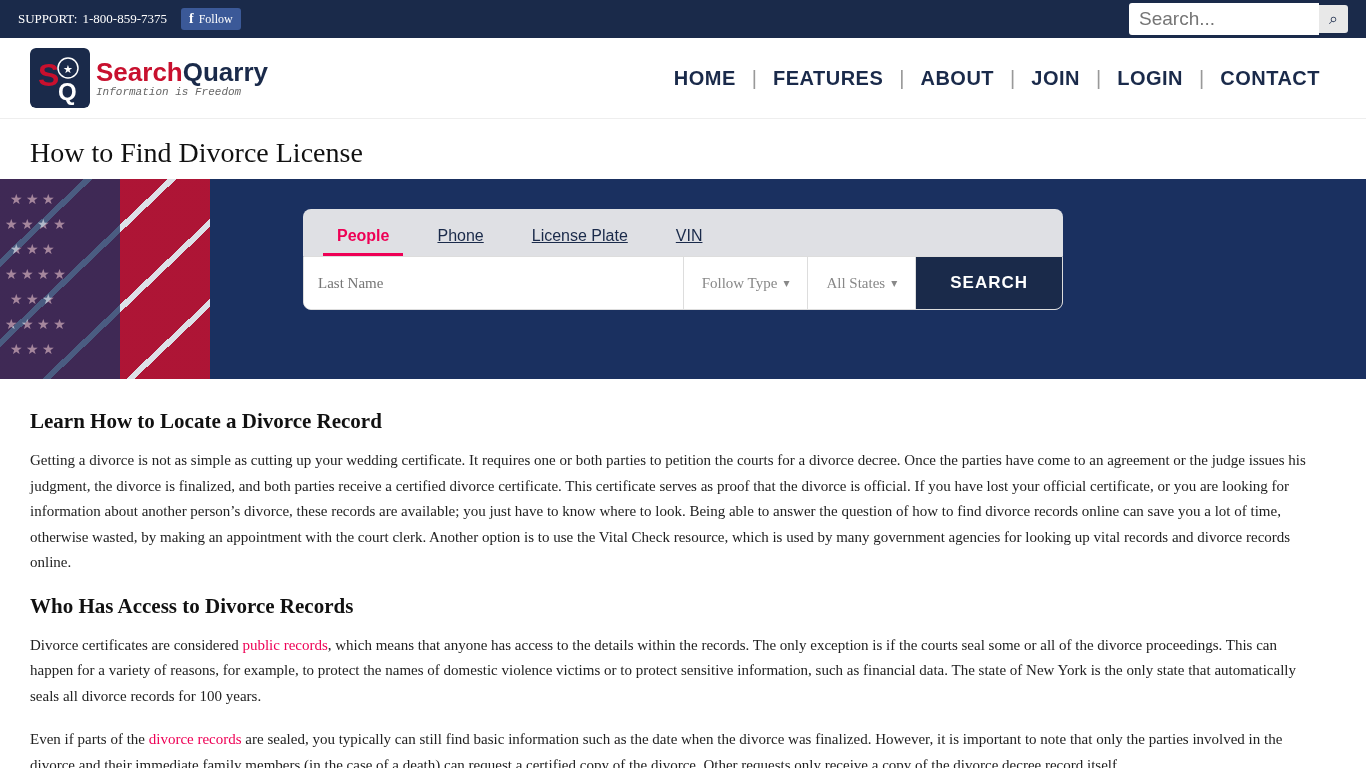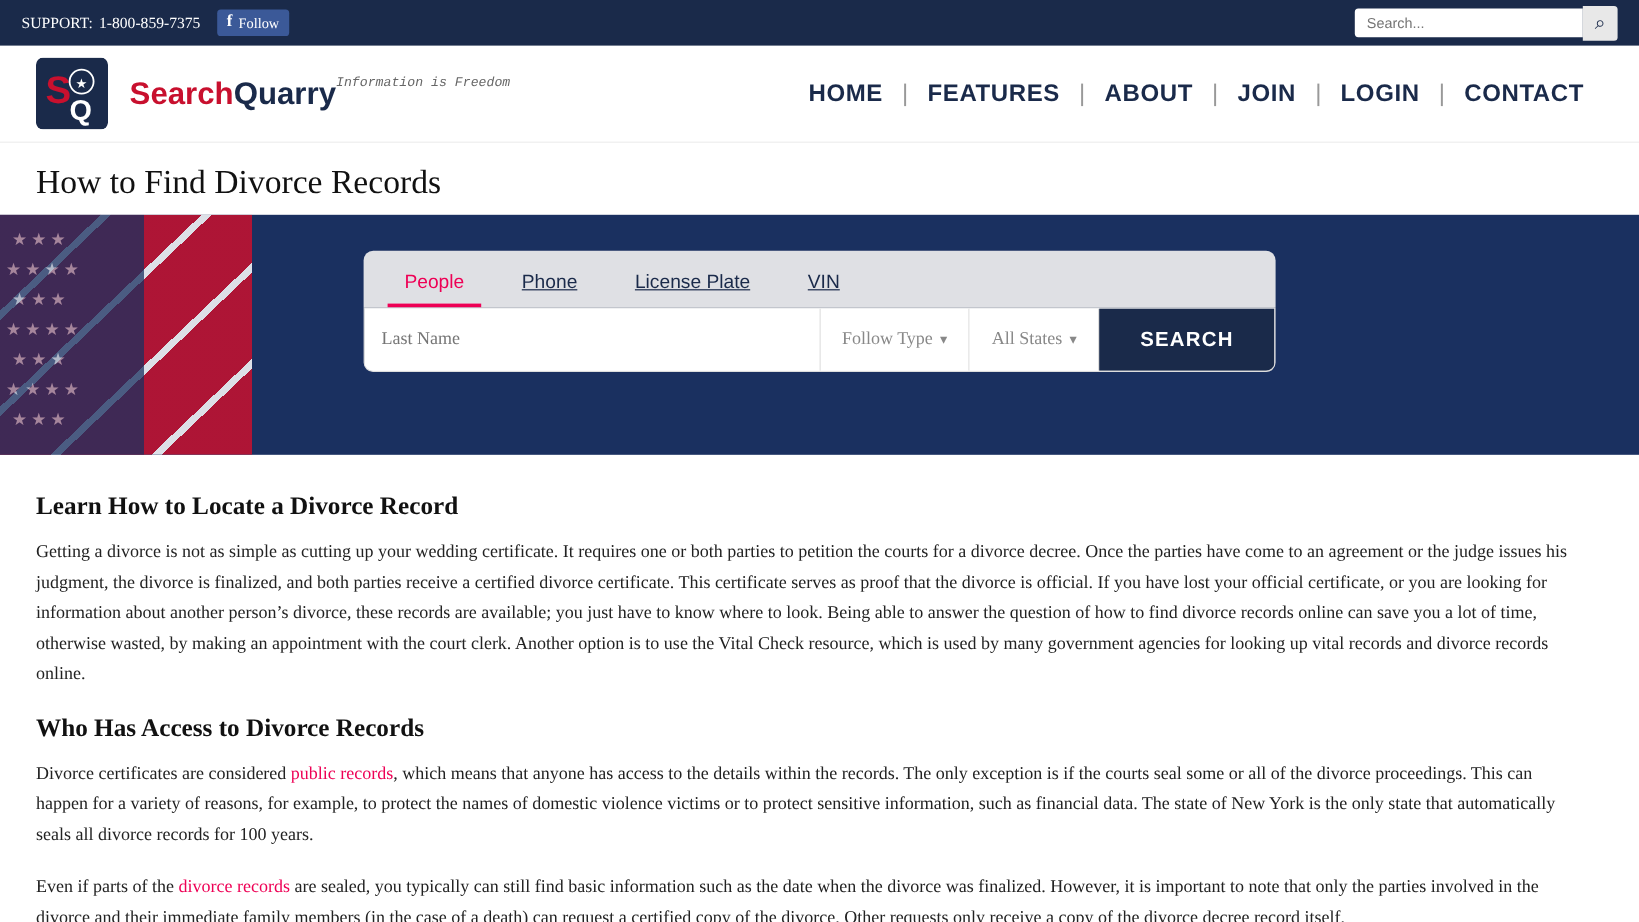--- a/index.html
+++ b/index.html
@@ -51,21 +51,21 @@
 
     
     #main-header {
       display: flex;
       align-items: center;
       justify-content: space-between;
       padding: 10px 30px;
       border-bottom: 1px solid #eee;
     }
     #logo { display: flex; align-items: center; gap: 0; text-decoration: none; }
-    #logo-text { display: flex; flex-direction: row; line-height: 1.1; margin-left: 12px; }
+    #logo-text { display: flex; flex-direction: column; line-height: 1.1; }
     #logo-title { font-size: 26px; font-weight: bold; color: #e05; font-family: Arial, sans-serif; }
     #logo-title span { color: #1a2a4a; }
     #logo-tagline { font-size: 11px; color: #666; font-style: italic; font-family: Liberation Mono, monospace; }
 
     #main-nav { display: flex; align-items: center; gap: 0; font-family: Arial, sans-serif; font-size: 20px; }
     .nav-item { color: #1a2a4a; text-decoration: none; padding: 0 16px; font-weight: bold; letter-spacing: 0.5px; cursor: pointer; }
     .nav-sep { color: #999; }
 
     
     #page-title-area { padding: 18px 30px 10px 30px; }
@@ -134,21 +134,21 @@
       border-bottom: 3px solid transparent;
       font-family: Arial, sans-serif;
       color: #1a2a4a;
       text-decoration: underline;
       font-weight: normal;
     }
     .search-tab.active {
       color: #e05;
       text-decoration: none;
       border-bottom: 3px solid #e05;
-      font-weight: normal;
+      font-weight: bold;
     }
 
     #search-bar {
       background: rgba(255,255,255,0.97);
       border-radius: 0 0 8px 8px;
       display: flex;
       align-items: stretch;
       border: 1px solid #ddd;
       overflow: hidden;
     }
@@ -228,21 +228,21 @@
     <span>
       <span>SUPPORT:</span>
       <span style="margin-left:2px;cursor:pointer;">1-800-859-7375</span>
     </span>
     <div class="fb-follow">
       <span class="fb-icon">f</span>
       <span>Follow</span>
     </div>
   </div>
   <div id="topbar-search">
-    <input type="text" style="padding: 5px 10px; border: none; border-radius: 3px 0px 0px 3px; font-size: 12px; width: 190px; outline: none;" placeholder="Search...">
+    <input type="text" style="padding: 5px 10px; border: none; border-radius: 3px 0px 0px 3px; font-size: 19px; width: 190px; outline: none;" placeholder="Search...">
     <button style="background:#e8e8e8;border:none;border-radius:0 3px 3px 0;padding:5px 10px;cursor:pointer;font-size:16px;color:#1a2a4a;">⌕</button>
   </div>
 </div>
 
 <div id="main-header">
   <a id="logo" href="#">
     <div class="logo-sq">
       <svg width="60" height="60" viewBox="0 0 60 60" xmlns="http://www.w3.org/2000/svg">
         <rect width="60" height="60" fill="#1a2a4a" rx="5"></rect>
 
@@ -270,21 +270,21 @@
     <span class="nav-sep">|</span>
     <a class="nav-item" href="#">JOIN</a>
     <span class="nav-sep">|</span>
     <a class="nav-item" href="#">LOGIN</a>
     <span class="nav-sep">|</span>
     <a class="nav-item" href="#">CONTACT</a>
   </nav>
 </div>
 
 <div id="page-title-area">
-  <h1>How to Find Divorce Records</h1>
+  <h1>How to Find Divorce License</h1>
 </div>
 
 <div id="hero">
   <div id="hero-stars">
     
     <svg width="120" height="200" viewBox="0 0 120 200" xmlns="http://www.w3.org/2000/svg" style="opacity:0.6;">
       <text x="10" y="25" font-size="14" fill="#fff">★ ★ ★</text>
       <text x="5" y="50" font-size="14" fill="#fff">★ ★ ★ ★</text>
       <text x="10" y="75" font-size="14" fill="#fff">★ ★ ★</text>
       <text x="5" y="100" font-size="14" fill="#fff">★ ★ ★ ★</text>

